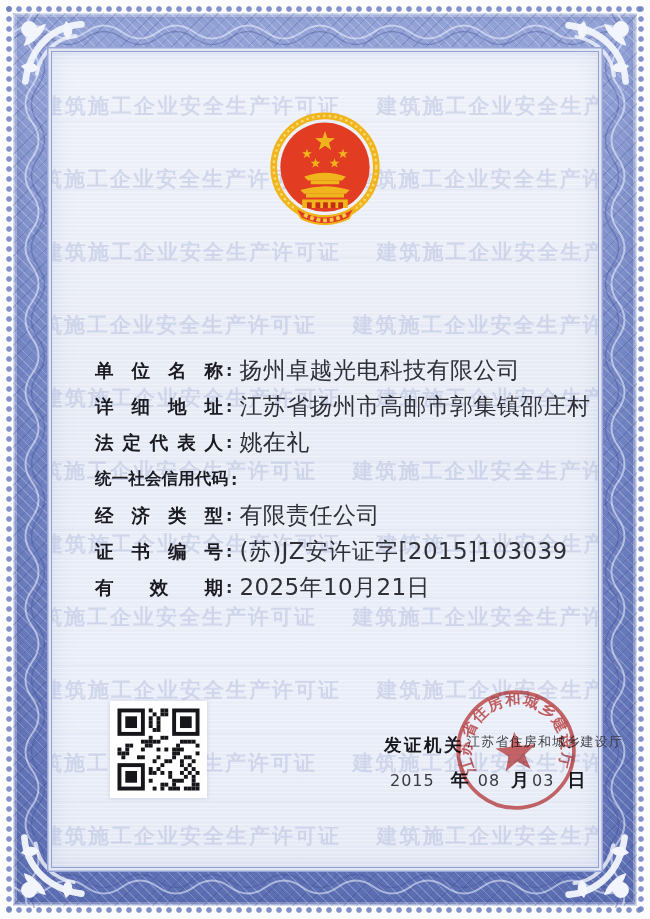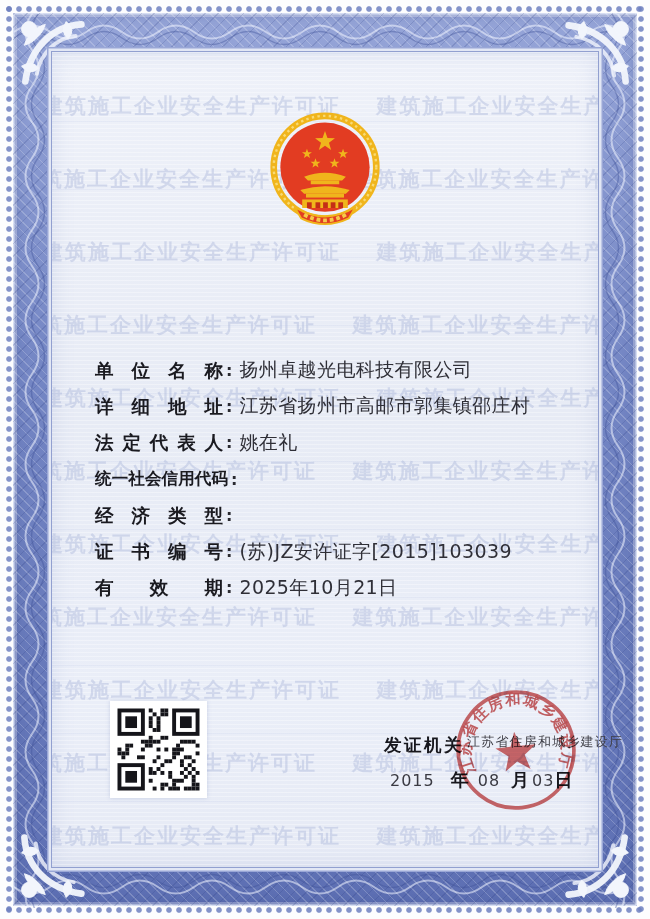--- a/index.html
+++ b/index.html
@@ -65,34 +65,34 @@
   .title{position:absolute;top:198px;left:0;width:100%;text-align:center;z-index:2;
     font-size:34px;font-weight:800;letter-spacing:1.5px;color:#101016;}
 
   
   .fields{position:absolute;left:43px;top:300px;width:470px;z-index:2;}
   .frow{display:flex;align-items:center;height:36.3px;}
   .flabel{display:inline-flex;justify-content:space-between;width:128px;
     font-size:18.5px;font-weight:800;color:var(--text-dark);flex:none;}
   .flabel.tight{font-size:16.5px;width:133px;}
   .fcolon{font-size:16px;font-weight:700;color:#2a2a30;margin:0 7px 0 3px;}
-  .fvalue{font-size:19px;color:#2f2f37;letter-spacing:.4px;white-space:nowrap;}
+  .fvalue{font-size:23px;color:#2f2f37;letter-spacing:.4px;white-space:nowrap;}
 
   
   .qr{position:absolute;left:58px;top:649px;z-index:2;box-shadow:0 0 4px rgba(90,110,170,.25);}
 
   
   .issuer-line{position:absolute;left:332px;top:681px;display:flex;align-items:flex-start;z-index:2;white-space:nowrap;}
   .issuer-label{font-size:17.5px;font-weight:800;letter-spacing:2.5px;color:#17171d;flex:none;}
   .issuer-value{font-size:13px;color:#3f3f47;letter-spacing:1.2px;margin-left:3px;}
   .date-line{position:absolute;left:338px;top:716px;display:flex;align-items:baseline;z-index:2;}
   .d-num{font-size:16px;color:#3a3a42;letter-spacing:1px;}
   .d-unit{font-size:18px;font-weight:800;color:#17171d;}
   .g1{margin-right:16px;} .g2{margin-right:9px;} .g3{margin-right:11px;text-align:center;}
-  .g4{margin-right:3px;} .g5{}
+  .g4{margin-right:3px;} .g5{margin-right:13px;}
 
   
   .seal{position:absolute;left:398px;top:632px;z-index:3;mix-blend-mode:multiply;opacity:.92;}
   .seal circle{fill:none;stroke:var(--seal-red);}
   .seal text{fill:var(--seal-red);font-weight:700;}
   .seal polygon{fill:var(--seal-red);}
 
   
   .emblem .gold{fill:var(--emblem-gold);}
   .emblem .red{fill:var(--emblem-red);}
@@ -255,20 +255,21 @@
     </div>
 
     <div class="frow">
       <span class="flabel">
             <span>经</span>
             <span>济</span>
             <span>类</span>
             <span>型</span>
           </span>
       <span class="fcolon">:</span>
+      <span class="fvalue">有限责任公司</span>
     </div>
 
     <div class="frow">
       <span class="flabel">
             <span>证</span>
             <span>书</span>
             <span>编</span>
             <span>号</span>
           </span>
       <span class="fcolon">:</span>

